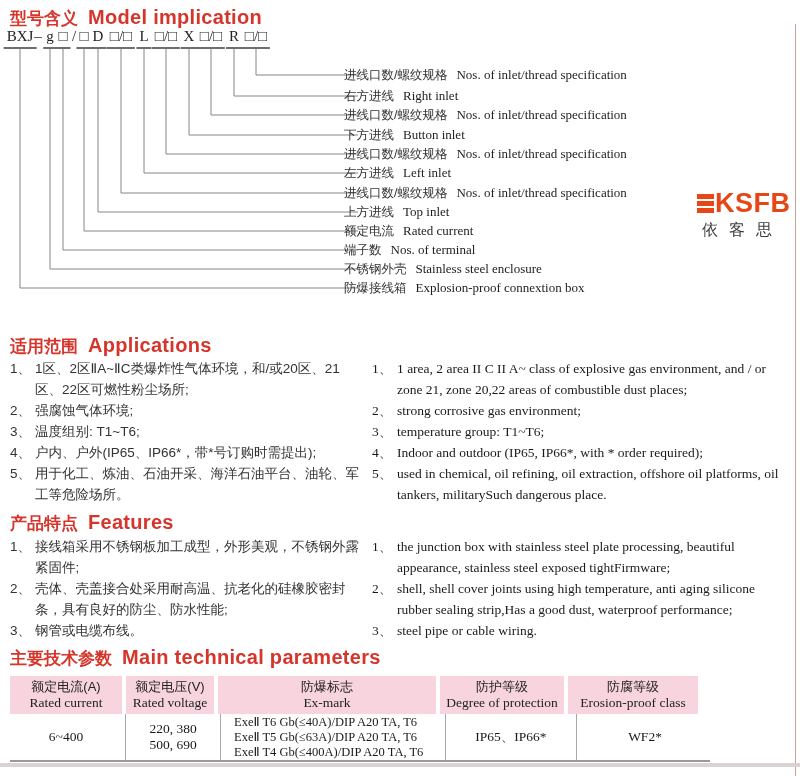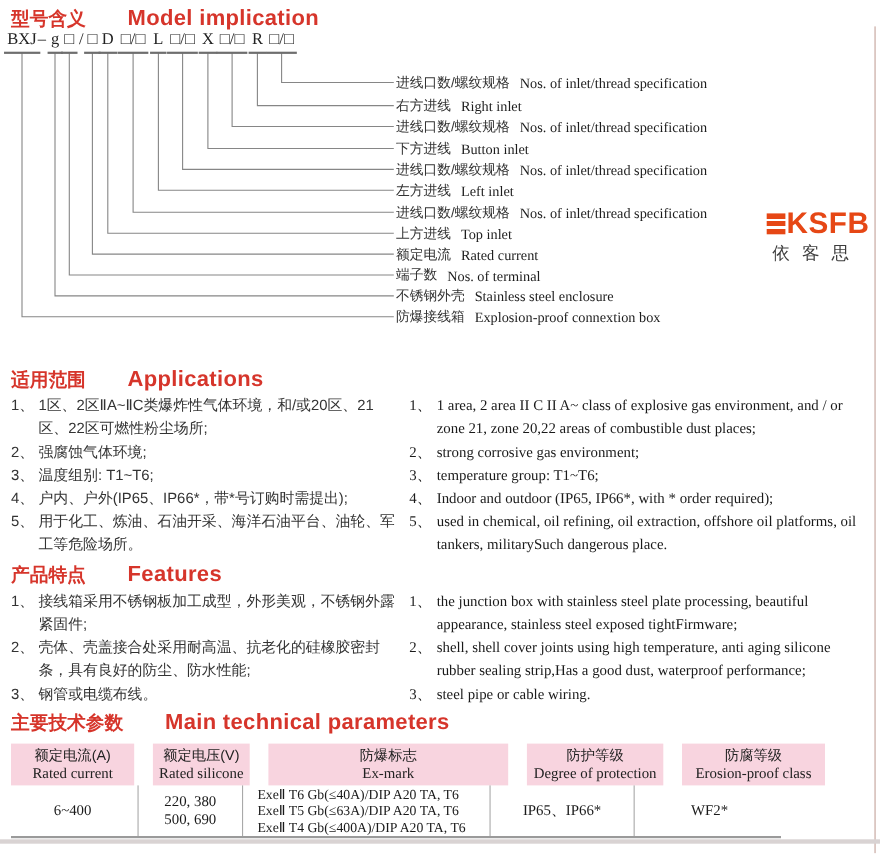--- a/index.html
+++ b/index.html
@@ -2,28 +2,28 @@
 <html><head>
 <meta charset="utf-8">
 <style>
   html,body{margin:0;padding:0;background:#fff;}
   #canvas{position:relative;width:800px;height:776px;background:#ffffff;overflow:hidden;
           font-family:"Liberation Sans",sans-serif;}
 
   
   .sec-title{position:absolute;display:flex;align-items:baseline;gap:10px;color:#d6352b;white-space:nowrap;}
   .sec-title .t-cn{font-weight:bold;font-size:17px;font-family:"Liberation Sans",sans-serif;}
-  .sec-title .t-en{font-weight:bold;font-size:20px;letter-spacing:.3px;font-family:"Liberation Sans",sans-serif;margin-left:28px;}
+  .sec-title .t-en{font-weight:bold;font-size:20px;letter-spacing:.3px;font-family:"Liberation Sans",sans-serif;}
 
   
   #model-diagram{position:absolute;left:0;top:0;width:800px;height:305px;}
   .m-part{position:absolute;top:28px;transform:translateX(-50%);font-family:"Liberation Serif",serif;
           font-size:15px;color:#222;white-space:nowrap;line-height:17px;}
   .m-part.anchor{border-bottom:2px solid #6e6e6e;padding:0 3px 2px 3px;}
-  .m-label{position:absolute;left:360px;display:flex;align-items:center;gap:9px;white-space:nowrap;}
+  .m-label{position:absolute;left:344px;display:flex;align-items:flex-start;gap:9px;white-space:nowrap;}
   .m-label .cn{font-size:12.5px;color:#333;font-family:"Liberation Sans",sans-serif;}
   .m-label .en{font-size:13px;color:#1d1d1d;font-family:"Liberation Serif",serif;}
   #model-lines{position:absolute;left:0;top:0;}
 
   
   #logo{position:absolute;left:697px;top:190px;width:100px;}
   .brand-row{display:flex;align-items:center;color:#e64715;font-weight:900;font-size:27px;
              letter-spacing:.5px;font-family:"Liberation Sans",sans-serif;line-height:27px;}
   .e-bars{display:inline-block;width:17px;height:19px;margin-right:1px;
           background:linear-gradient(to bottom,#e64715 0 26%,#ffffff 26% 38%,#e64715 38% 62%,#ffffff 62% 74%,#e64715 74% 100%);}
@@ -33,21 +33,21 @@
   .col{position:absolute;}
   .list-item{display:flex;margin:0;}
   .list-item .num{flex:none;width:25px;}
   .list-item .txt{flex:1;}
   .cn-col{font-family:"Liberation Sans",sans-serif;font-size:13.5px;color:#333;line-height:21px;}
   .en-col{font-family:"Liberation Serif",serif;font-size:13.5px;color:#1a1a1a;line-height:21px;}
   .en-col .num{font-family:"Liberation Serif",serif;}
 
   
   #param-table{position:absolute;left:10px;top:676px;width:700px;}
-  .tbl-head{display:grid;grid-template-columns:112px 88px 218px 124px 130px;column-gap:17px;}
+  .tbl-head{display:grid;grid-template-columns:112px 88px 218px 124px 130px;column-gap:4px;}
   .tbl-head .hcell{background:#f8d4df;text-align:center;padding:3px 0 4px 0;}
   .hcell .h-cn{display:block;font-size:13px;color:#222;font-family:"Liberation Sans",sans-serif;line-height:16px;}
   .hcell .h-en{display:block;font-size:13.5px;color:#222;font-family:"Liberation Serif",serif;line-height:15px;}
   .tbl-body{position:relative;display:grid;grid-template-columns:112px 88px 218px 124px 130px;column-gap:7px;
             height:46px;border-bottom:2px solid #9a9a9a;font-family:"Liberation Serif",serif;color:#1a1a1a;}
   .bcell{display:flex;flex-direction:column;justify-content:center;text-align:center;font-size:13.5px;line-height:16px;}
   .bcell.exmark{align-items:flex-start;text-align:left;padding-left:10px;font-size:12.5px;line-height:15px;}
   .vsep{position:absolute;top:0;bottom:0;width:1px;background:#a9a9a9;}
 
   
@@ -248,21 +248,21 @@
   </div>
 
   <div id="param-table">
     <div class="tbl-head">
       <div class="hcell">
         <span class="h-cn">额定电流(A)</span>
         <span class="h-en">Rated current</span>
       </div>
       <div class="hcell">
         <span class="h-cn">额定电压(V)</span>
-        <span class="h-en">Rated silicone</span>
+        <span class="h-en">Rated voltage</span>
       </div>
       <div class="hcell">
         <span class="h-cn">防爆标志</span>
         <span class="h-en">Ex-mark</span>
       </div>
       <div class="hcell">
         <span class="h-cn">防护等级</span>
         <span class="h-en">Degree of protection</span>
       </div>
       <div class="hcell">

